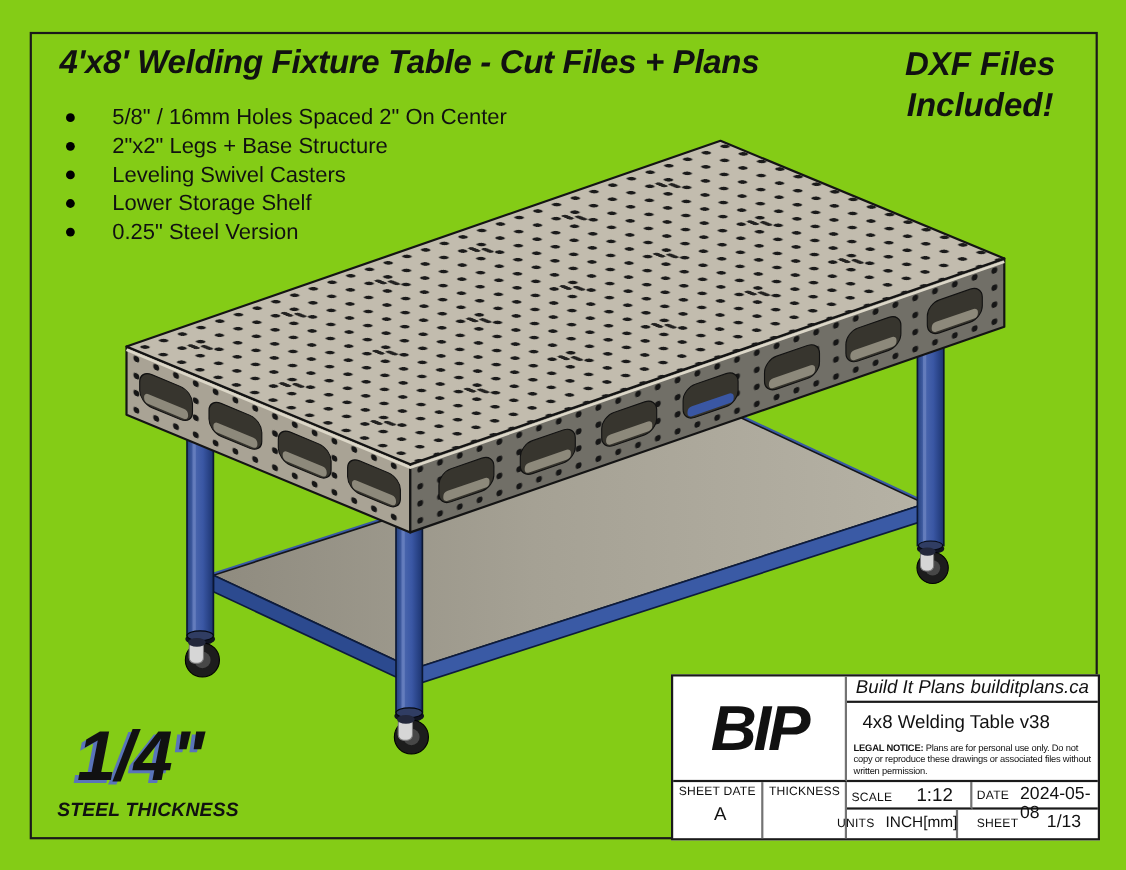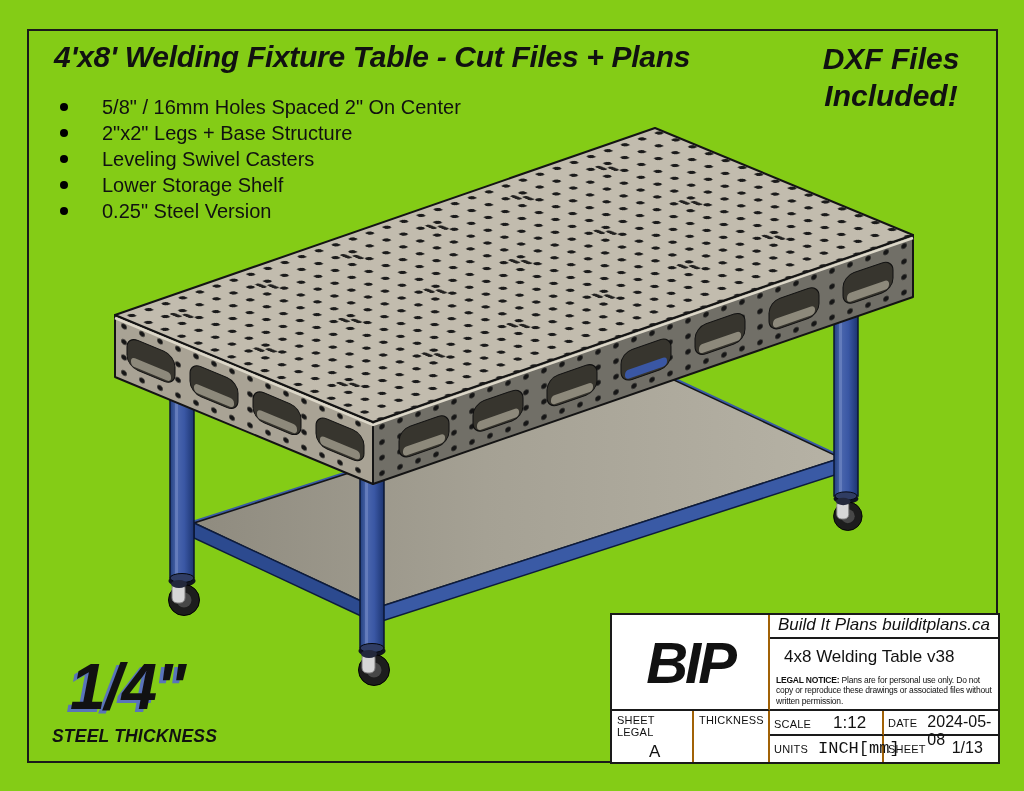--- a/index.html
+++ b/index.html
@@ -18,37 +18,37 @@
         font-size:30px;line-height:37px;font-weight:bold;font-style:italic;}
   .thickness-value{position:absolute;left:70px;top:650px;font-size:64px;font-weight:bold;
         font-style:italic;letter-spacing:-1px;text-shadow:-4px 3px 0 #5a74ba;}
   .thickness-label{position:absolute;left:52px;top:726px;font-size:17.5px;font-weight:bold;
         font-style:italic;letter-spacing:0.2px;}
 
   
   #title-block{position:absolute;left:610px;top:613px;width:390px;height:151px;
         border:2px solid #1a1a1a;box-sizing:border-box;background:#fff;}
   .tb-cell{position:absolute;box-sizing:border-box;}
-  .b-r{border-right:2px solid #a16207;}
+  .b-r{border-right:2px solid #737373;}
   .b-b{border-bottom:2px solid #1a1a1a;}
   .tb-label{font-size:11px;letter-spacing:0.2px;}
   .tb-value{font-size:16px;}
   #cell-bip{left:0;top:0;width:158px;height:96px;display:flex;align-items:center;justify-content:center;}
   #bip-logo{font-size:58px;font-weight:bold;font-style:italic;letter-spacing:-3px;}
   #cell-brand{left:158px;top:0;width:228px;height:24px;display:flex;justify-content:space-between;
         align-items:flex-start;padding:0 8px;font-size:17px;font-style:italic;}
   #cell-title{left:158px;top:24px;width:228px;height:72px;}
   #drawing-title{padding:8px 0 0 14px;font-size:17px;}
   #legal{position:absolute;left:6px;right:3px;bottom:3px;font-size:8.5px;line-height:10.5px;
         letter-spacing:-0.2px;}
   #cell-sheetsize{left:0;top:96px;width:82px;height:51px;padding:3px 0 0 5px;}
   #cell-qty{left:82px;top:96px;width:76px;height:51px;padding:3px 0 0 5px;}
   #cell-scale{left:158px;top:96px;width:114px;height:25px;padding:2px 0 0 4px;}
   #cell-date{left:272px;top:96px;width:114px;height:25px;padding:2px 0 0 4px;}
-  #cell-units{left:158px;top:121px;width:114px;height:26px;padding:3px 0 0 4px;}
+  #cell-units{left:145px;top:121px;width:114px;height:26px;padding:3px 0 0 4px;}
   #cell-sheet{left:272px;top:121px;width:114px;height:26px;padding:3px 0 0 4px;}
   .inline-pair{display:flex;align-items:baseline;}
   .inline-pair .tb-value{margin-left:10px;}
   #sheetsize-value{font-size:17px;margin:4px 0 0 32px;}
 </style>
 </head>
 <body>
 
 <div id="page">
 
@@ -210,21 +210,21 @@
     </div>
     <div id="cell-brand" class="tb-cell b-b">
       <span>Build It Plans</span>
       <span>builditplans.ca</span>
     </div>
     <div id="cell-title" class="tb-cell b-b">
       <div id="drawing-title">4x8 Welding Table v38</div>
       <div id="legal"><b>LEGAL NOTICE:</b><span> Plans are for personal use only. Do not copy or reproduce these drawings or associated files without written permission.</span></div>
     </div>
     <div id="cell-sheetsize" class="tb-cell b-r">
-      <div class="tb-label">SHEET LEGAL</div>
+      <div class="tb-label">SHEET DATE</div>
       <div id="sheetsize-value">A</div>
     </div>
     <div id="cell-qty" class="tb-cell b-r">
       <div class="tb-label">THICKNESS</div>
       <div class="tb-value"></div>
     </div>
     <div id="cell-scale" class="tb-cell b-r b-b">
       <div class="inline-pair">
         <span class="tb-label">SCALE</span>
         <span class="tb-value" style="font-size:17px;margin-left:22px;">1:12</span>
@@ -232,21 +232,21 @@
     </div>
     <div id="cell-date" class="tb-cell b-b">
       <div class="inline-pair">
         <span class="tb-label">DATE</span>
         <span class="tb-value">2024-05-08</span>
       </div>
     </div>
     <div id="cell-units" class="tb-cell b-r">
       <div class="inline-pair">
         <span class="tb-label">UNITS</span>
-        <span class="tb-value" style="font-size:17px;font-family:Liberation Mono, monospace;">INCH[mm]</span>
+        <span class="tb-value" style="font-size:14px;">INCH[mm]</span>
       </div>
     </div>
     <div id="cell-sheet" class="tb-cell">
       <div class="inline-pair">
         <span class="tb-label">SHEET</span>
         <span class="tb-value" style="margin-left:26px;">1/13</span>
       </div>
     </div>
   </div>
 

